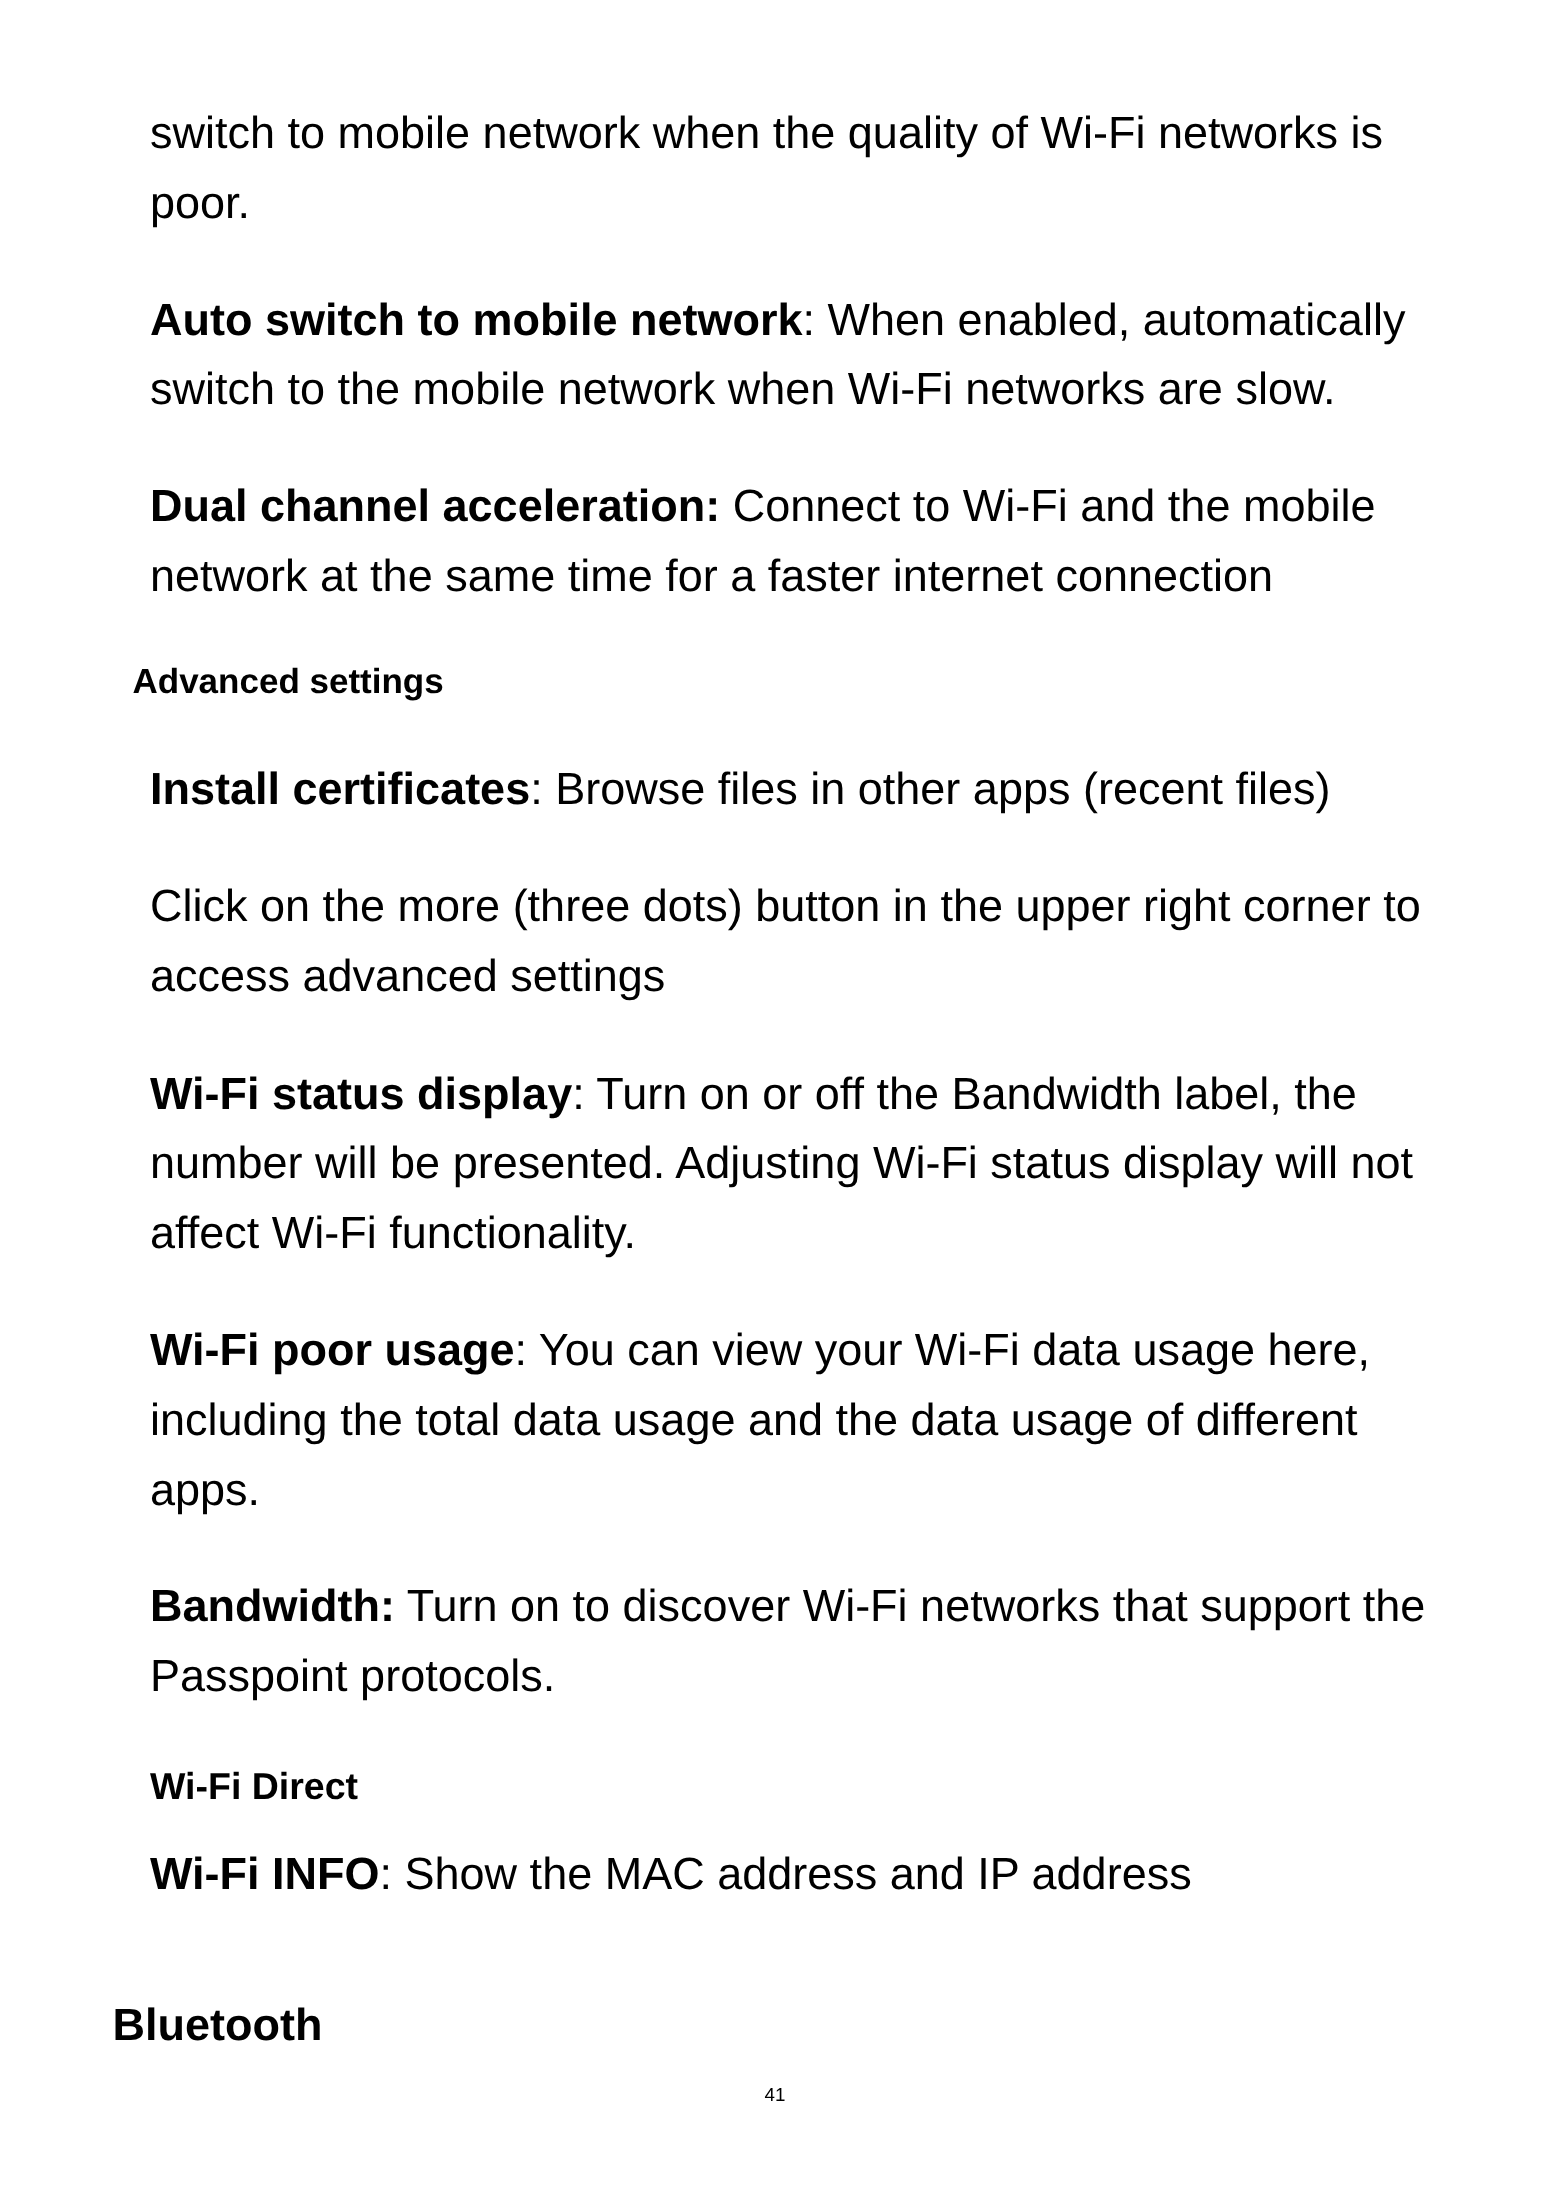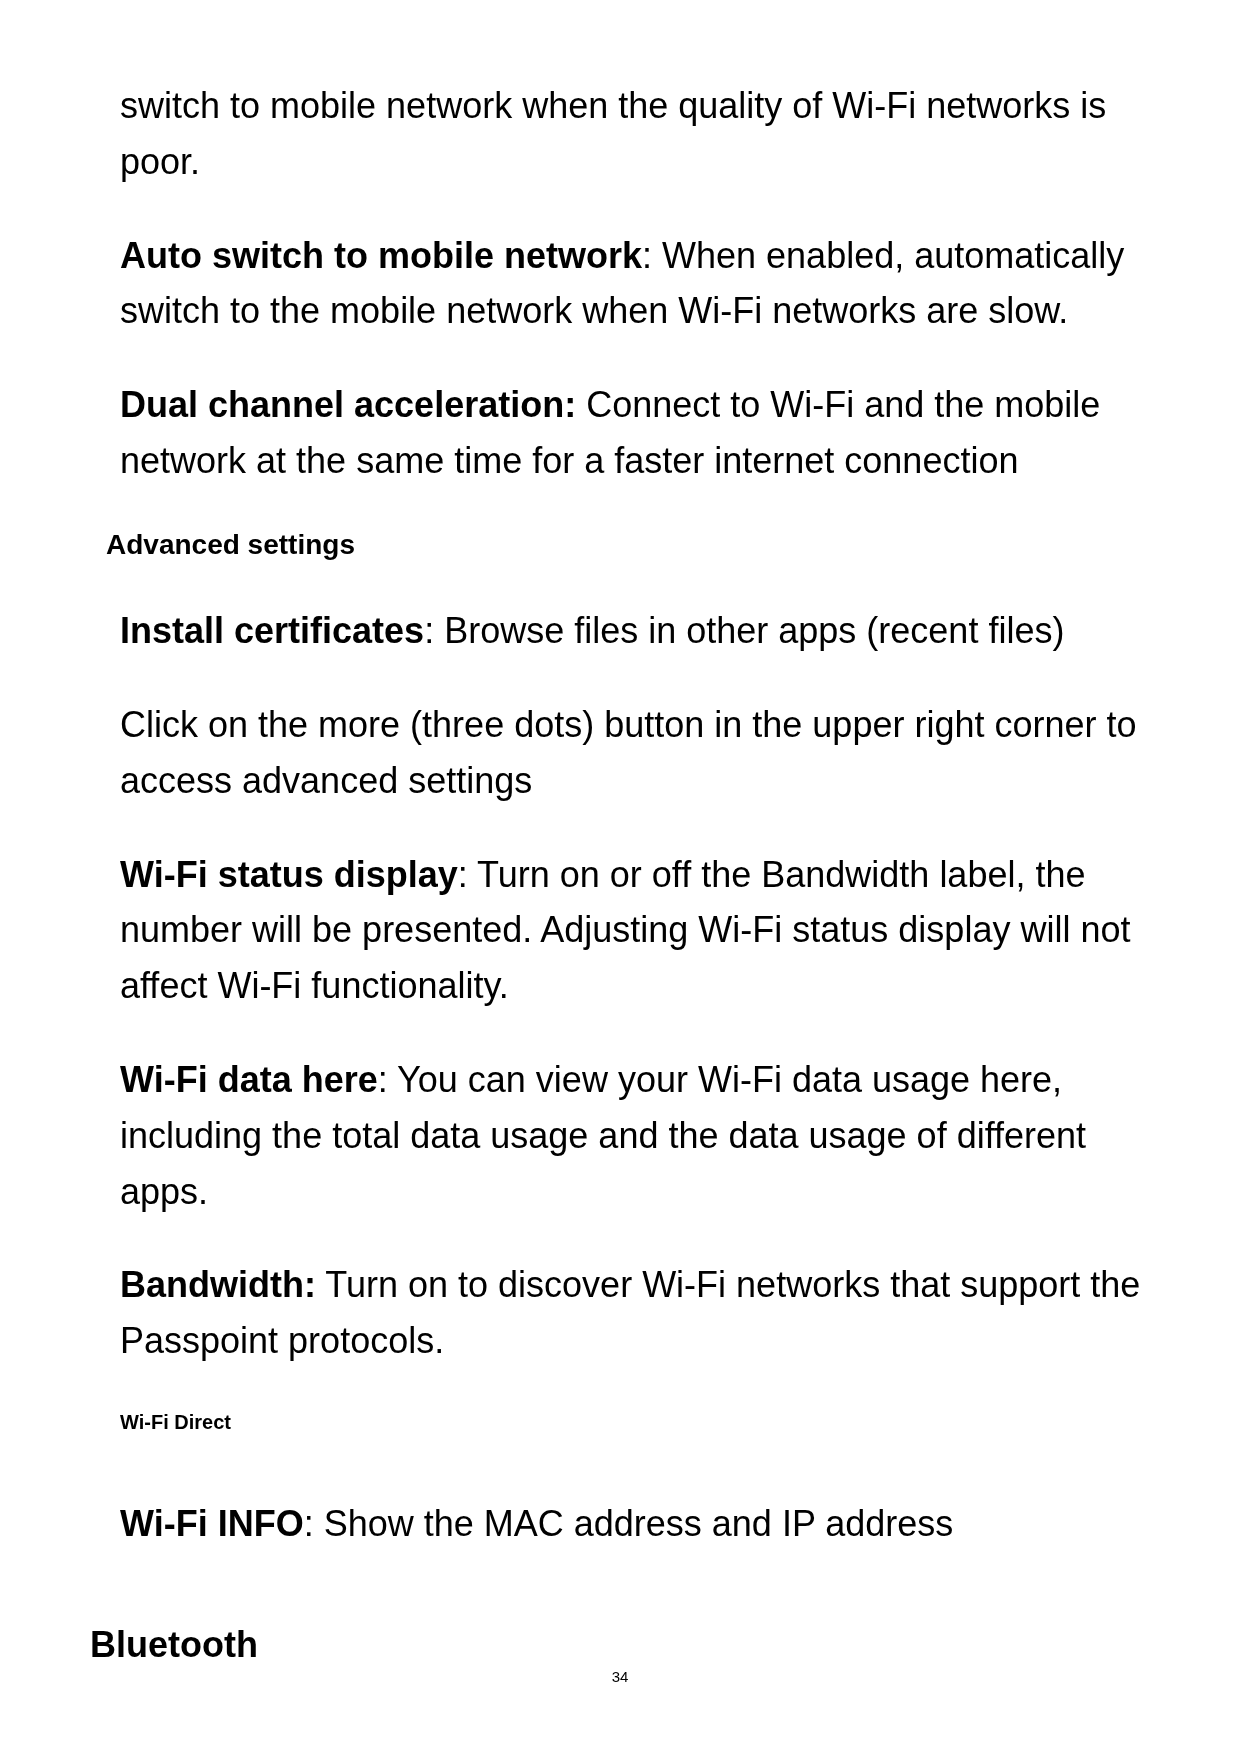--- a/index.html
+++ b/index.html
@@ -48,24 +48,24 @@
     .page-number {
       position: absolute;
       bottom: 70px;
       left: 0;
       right: 0;
       text-align: center;
       font-size: 15px;
       color: #000;
     }
     .subhead {
-      font-size: 20px;
+      font-size: 30px;
       font-weight: 700;
       line-height: 1.55;
-      margin-bottom: 58px;
+      margin-bottom: 18px;
     }
   </style>
 </head>
 <body>
 
 <div class="page">
 
   <div class="indented">
     <p class="para">switch to mobile network when the quality of Wi-Fi networks is poor.</p>
 
@@ -85,31 +85,31 @@
       <span class="bold">Install certificates</span><span>: Browse files in other apps (recent files)</span>
     </p>
 
     <p class="para">Click on the more (three dots) button in the upper right corner to access advanced settings</p>
 
     <p class="para">
       <span class="bold">Wi-Fi status display</span><span>: Turn on or off the Bandwidth label, the number will be presented. Adjusting Wi-Fi status display will not affect Wi-Fi functionality.</span>
     </p>
 
     <p class="para">
-      <span class="bold">Wi-Fi data here</span><span>: You can view your Wi-Fi data usage here, including the total data usage and the data usage of different apps.</span>
+      <span class="bold">Wi-Fi poor usage</span><span>: You can view your Wi-Fi data usage here, including the total data usage and the data usage of different apps.</span>
     </p>
 
     <p class="para">
       <span class="bold">Bandwidth:</span><span> Turn on to discover Wi-Fi networks that support the Passpoint protocols.</span>
     </p>
 
     <p class="subhead">Wi-Fi Direct</p>
 
     <p class="para">
       <span class="bold">Wi-Fi INFO</span><span>: Show the MAC address and IP address</span>
     </p>
   </div>
 
   <h1 class="h1">Bluetooth</h1>
 
 </div>
 
-<div class="page-number">34</div>
+<div class="page-number">41</div>
 
 </body></html>

